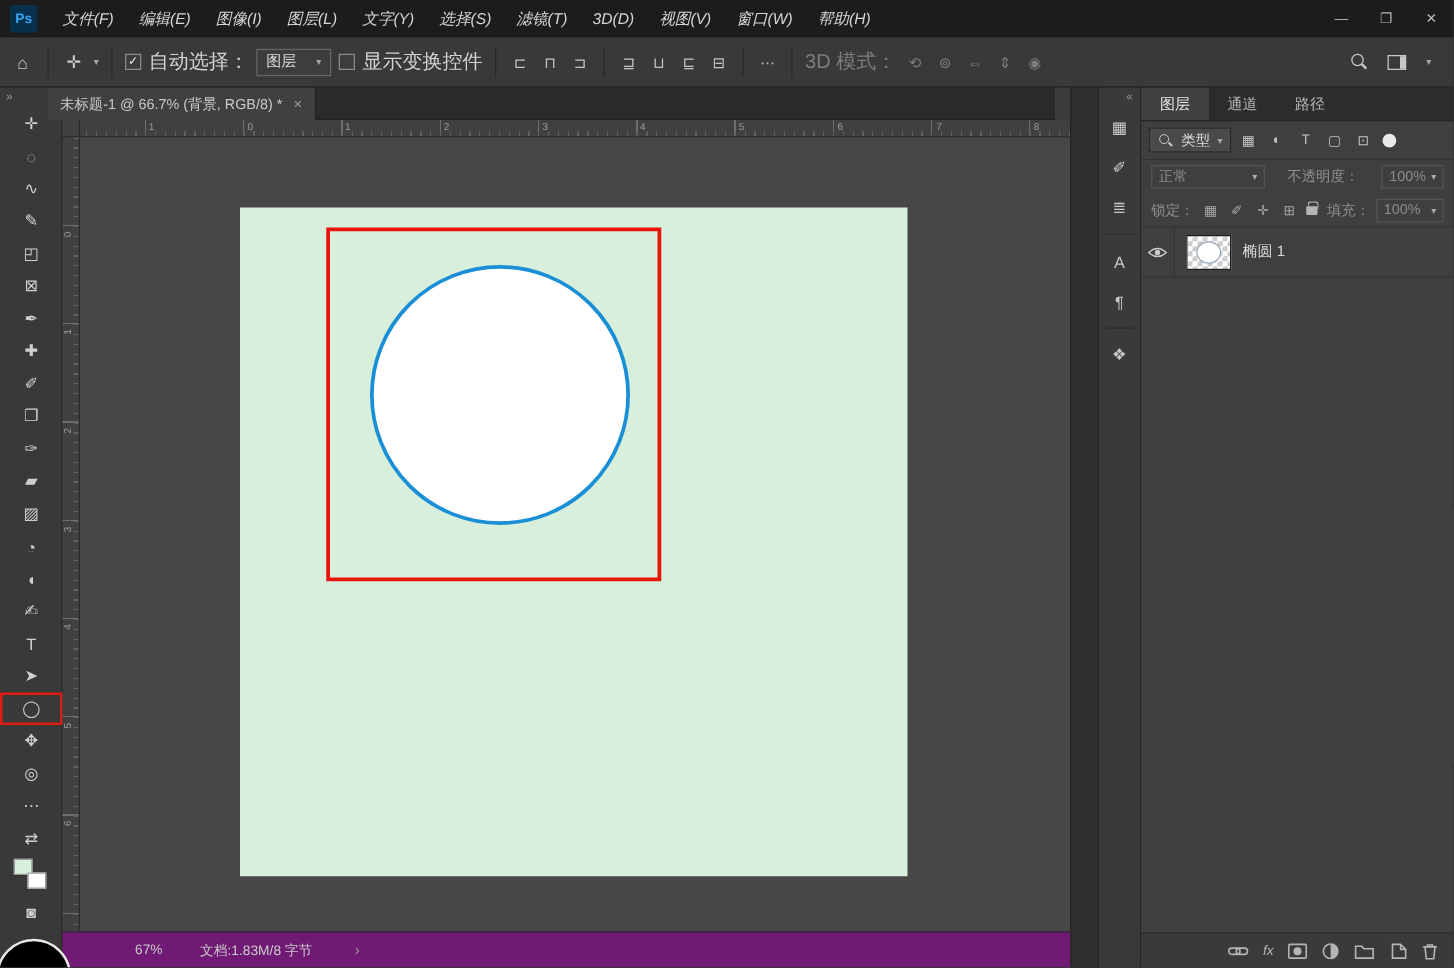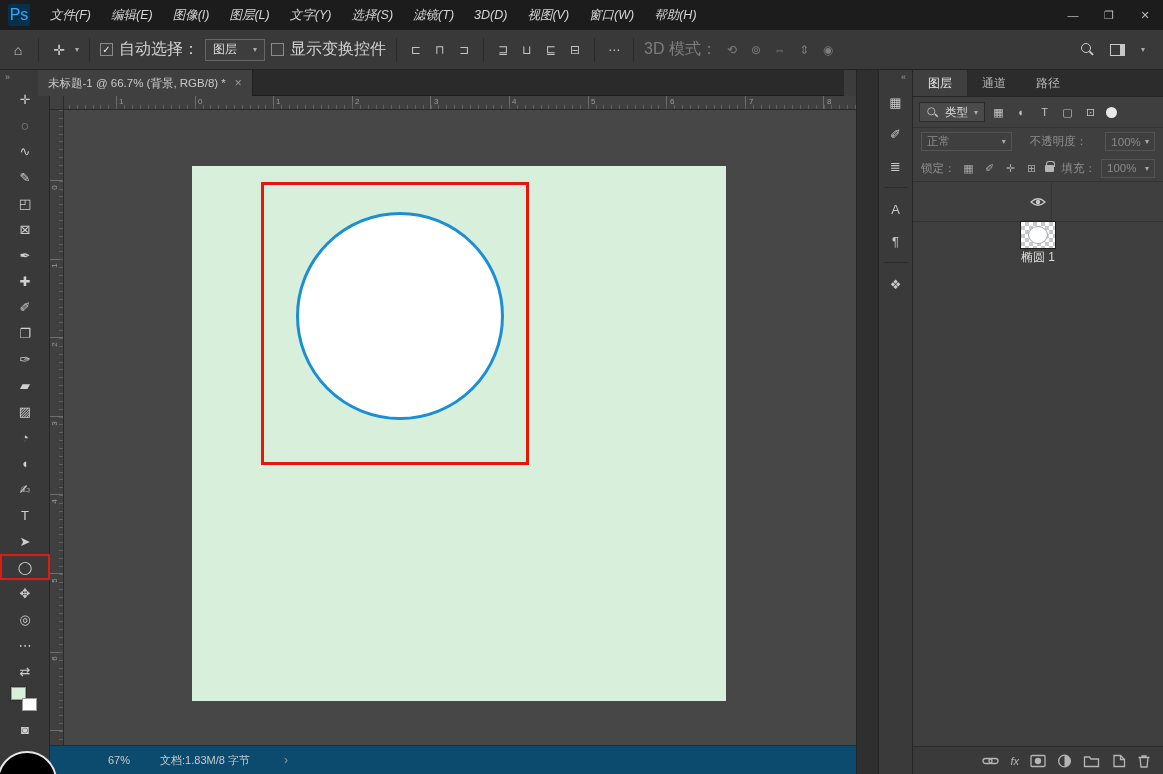--- a/index.html
+++ b/index.html
@@ -5,21 +5,21 @@
   * { margin:0; padding:0; box-sizing:border-box; }
   body { background:#202020; }
   .app { position:relative; width:1163px; height:774px; overflow:hidden;
          font-family:"Liberation Sans","DejaVu Sans",sans-serif; font-size:12px;
          background:#3c3c3c; color:#ccc; }
 
   
   .menubar { position:absolute; top:0; left:0; right:0; height:30px; background:#1c1c1c;
              display:flex; align-items:center; z-index:6; }
   .ps-logo { width:22px; height:22px; margin:0 10px 0 8px; background:#07304d; color:#37a7f5;
-             font-size:16px; font-weight:normal; display:flex; align-items:center; justify-content:center;
+             font-size:11px; font-weight:bold; display:flex; align-items:center; justify-content:center;
              border-radius:2px; }
   .menu-item { padding:0 10px; font-size:12.5px; color:#d6d6d6; line-height:30px; white-space:nowrap;font-style:italic; }
   .win-controls { margin-left:auto; display:flex; }
   .win-btn { width:36px; text-align:center; color:#b8b8b8; font-size:11px; line-height:30px; }
 
   
   .optionsbar { position:absolute; top:30px; left:0; right:0; height:40px; background:#393939;
                 border-bottom:1px solid #232323; display:flex; align-items:center; padding:0 8px; gap:6px; z-index:5; }
   .sep { width:1px; height:24px; background:#2a2a2a; margin:0 4px; flex:none; }
   .opt-icon { color:#c8c8c8; font-size:14px; width:20px; text-align:center; flex:none; }
@@ -73,21 +73,21 @@
   .v-ruler::before { content:""; position:absolute; top:0; bottom:0; right:0; width:4px;
              background:repeating-linear-gradient(180deg, #5f5f5f 0 1px, transparent 1px 7.86px); }
   .v-label { position:absolute; left:2px; font-size:8px; color:#9c9c9c; transform:rotate(-90deg); }
 
   .viewport { position:absolute; left:64px; top:110px; width:792px; height:635px; background:#474747; overflow:hidden; }
   .document { position:absolute; left:128px; top:56px; width:534px; height:535px; background:#d8efdc; }
   .sel-rect { position:absolute; left:69px; top:16px; width:268px; height:283px; border:3px solid #e8150c; }
   .shape-circle { position:absolute; left:104px; top:46px; width:208px; height:208px; border-radius:50%;
                   border:3px solid #1b8fd6; background:#ffffff; }
 
-  .statusbar { position:absolute; left:50px; top:745px; width:806px; height:29px; background:#0c4a6e;
+  .statusbar { position:absolute; left:50px; top:745px; width:806px; height:29px; background:#701a75;
                border-top:1px solid #2b2b2b; display:flex; align-items:center; color:#c9c9c9; font-size:11px; }
   .status-zoom { margin-left:58px; }
   .status-doc { margin-left:30px; }
   .status-chevron { margin-left:34px; color:#9a9a9a; font-size:12px; }
 
   
   .dock-gap { position:absolute; left:856px; top:70px; width:22px; bottom:0; background:#2f2f2f;
               border-left:1px solid #242424; }
   .collapsed-dock { position:absolute; left:878px; top:70px; width:34px; bottom:0; background:#3a3a3a;
               border-left:1px solid #262626; display:flex; flex-direction:column; align-items:center; }
@@ -115,21 +115,21 @@
   .blend-select { width:100px; }
   .opacity-select { width:54px; }
   .fill-select { width:54px; }
   .row-label { color:#8f8f8f; font-size:11.5px; white-space:nowrap;font-family:Liberation Mono, monospace; }
   .lock-row { height:27px; display:flex; align-items:center; padding:0 8px; gap:5px; border-bottom:1px solid #323232; }
   .lock-icon-btn { width:16px; text-align:center; color:#a5a5a5; font-size:11px; }
   .lock-glyph { position:relative; width:9px; height:7px; background:#b5b5b5; border-radius:1px; display:inline-block; }
   .lock-glyph::before { content:""; position:absolute; left:1px; top:-4px; width:7px; height:5px;
                         border:1.5px solid #b5b5b5; border-bottom:none; border-radius:3px 3px 0 0; }
   .layer-list { position:absolute; top:112px; left:0; right:0; bottom:28px; background:#3f3f3f; }
-  .layer-row { height:40px; display:flex; align-items:center; border-bottom:1px solid #343434;flex-direction:column; }
+  .layer-row { height:40px; display:flex; align-items:center; border-bottom:1px solid #343434; }
   .layer-row.selected { background:#515151; }
   .eye-cell { width:27px; height:100%; display:flex; align-items:center; justify-content:center;
               border-right:1px solid #343434; flex:none; }
   .layer-thumb { width:36px; height:28px; margin:0 9px; border:1px solid #1e1e1e; position:relative; flex:none; }
   .thumb-checker { background-color:#fff;
       background-image:linear-gradient(45deg,#c9c9c9 25%,transparent 25%,transparent 75%,#c9c9c9 75%),
                        linear-gradient(45deg,#c9c9c9 25%,transparent 25%,transparent 75%,#c9c9c9 75%);
       background-size:8px 8px; background-position:0 0,4px 4px; }
   .thumb-circle { position:absolute; top:4px; bottom:4px; left:7px; width:20px; border:1px solid #9ab;
                   border-radius:50%; background:#fff; }

